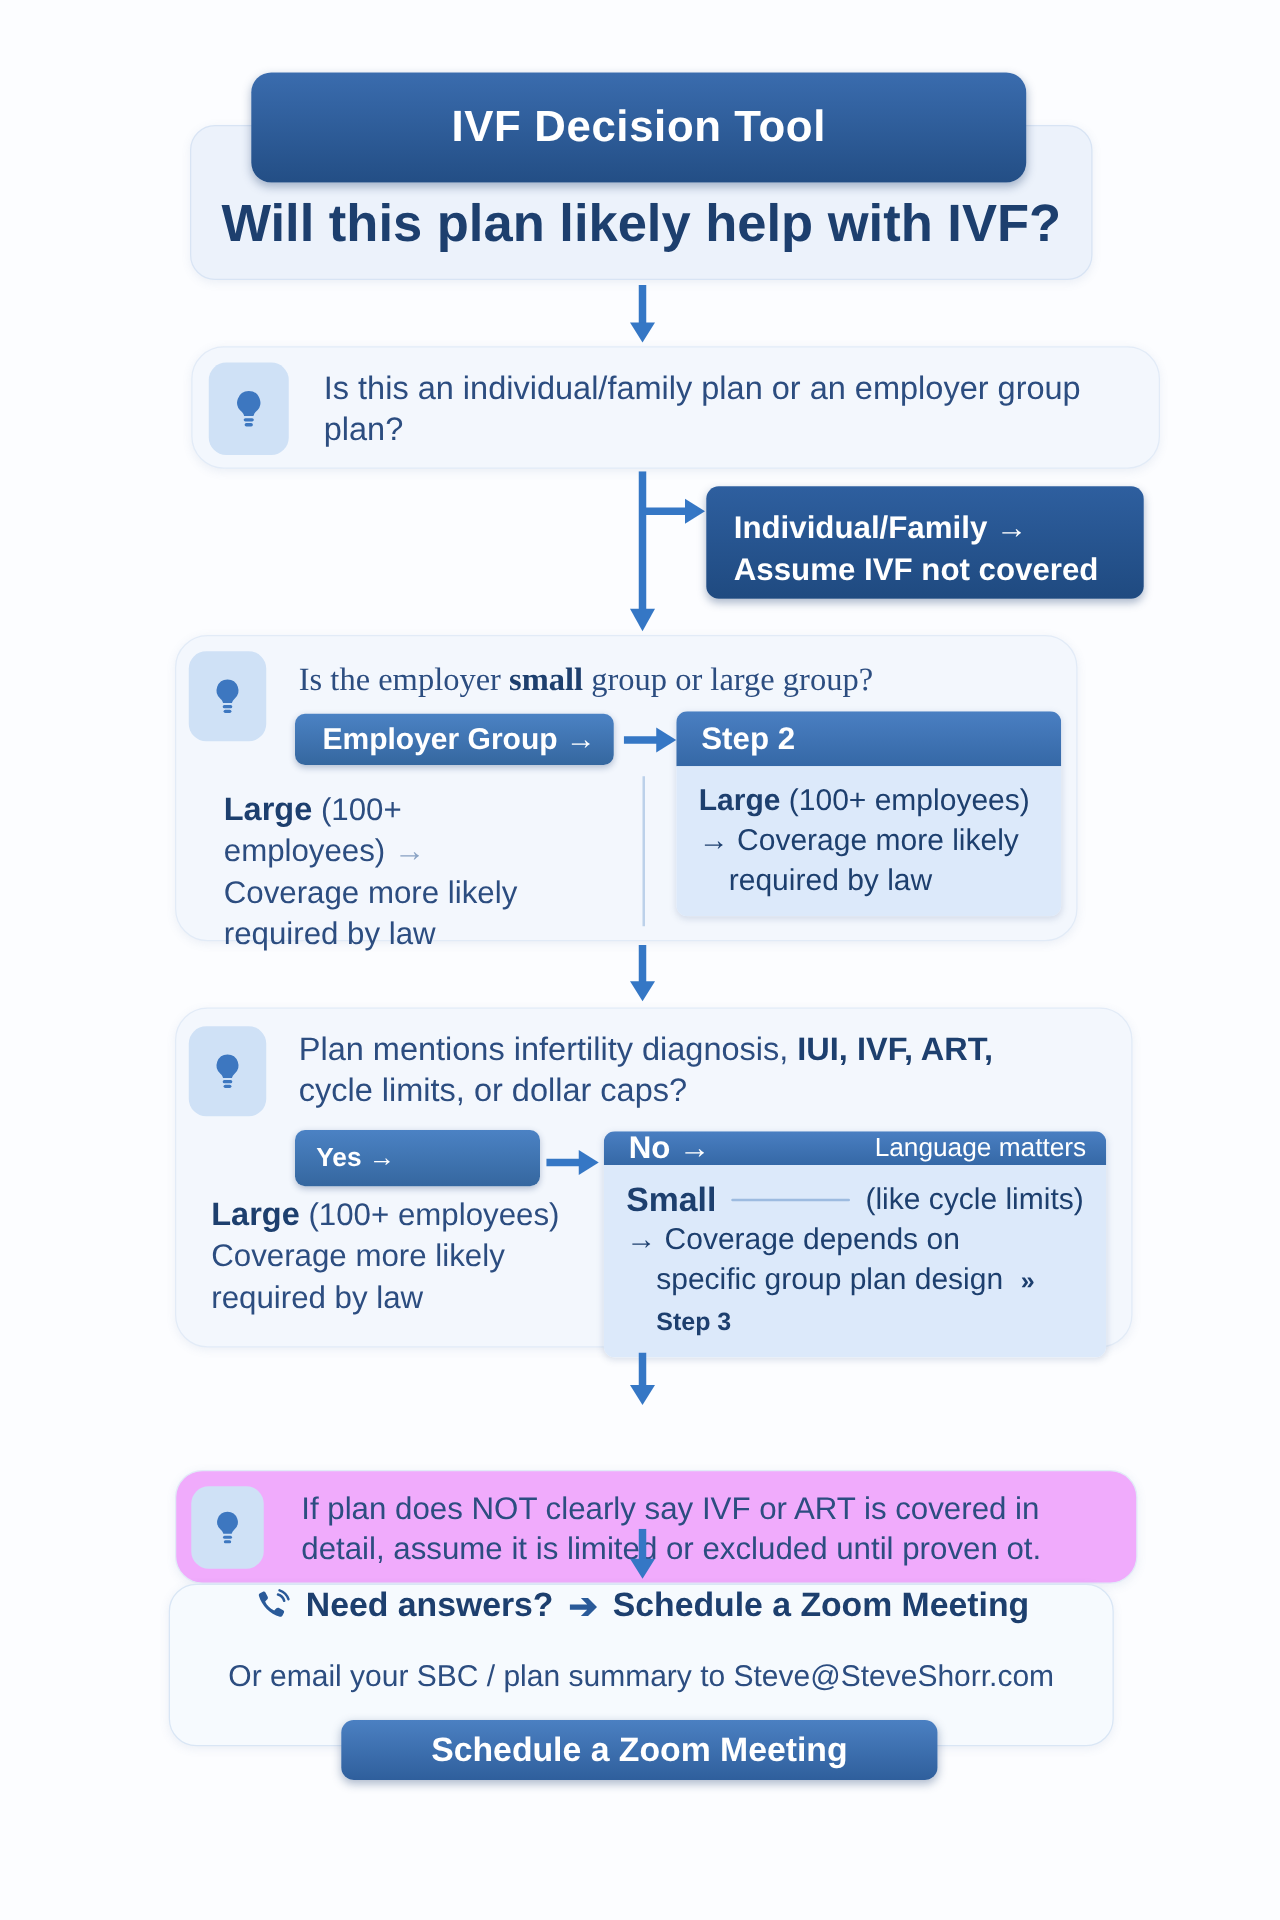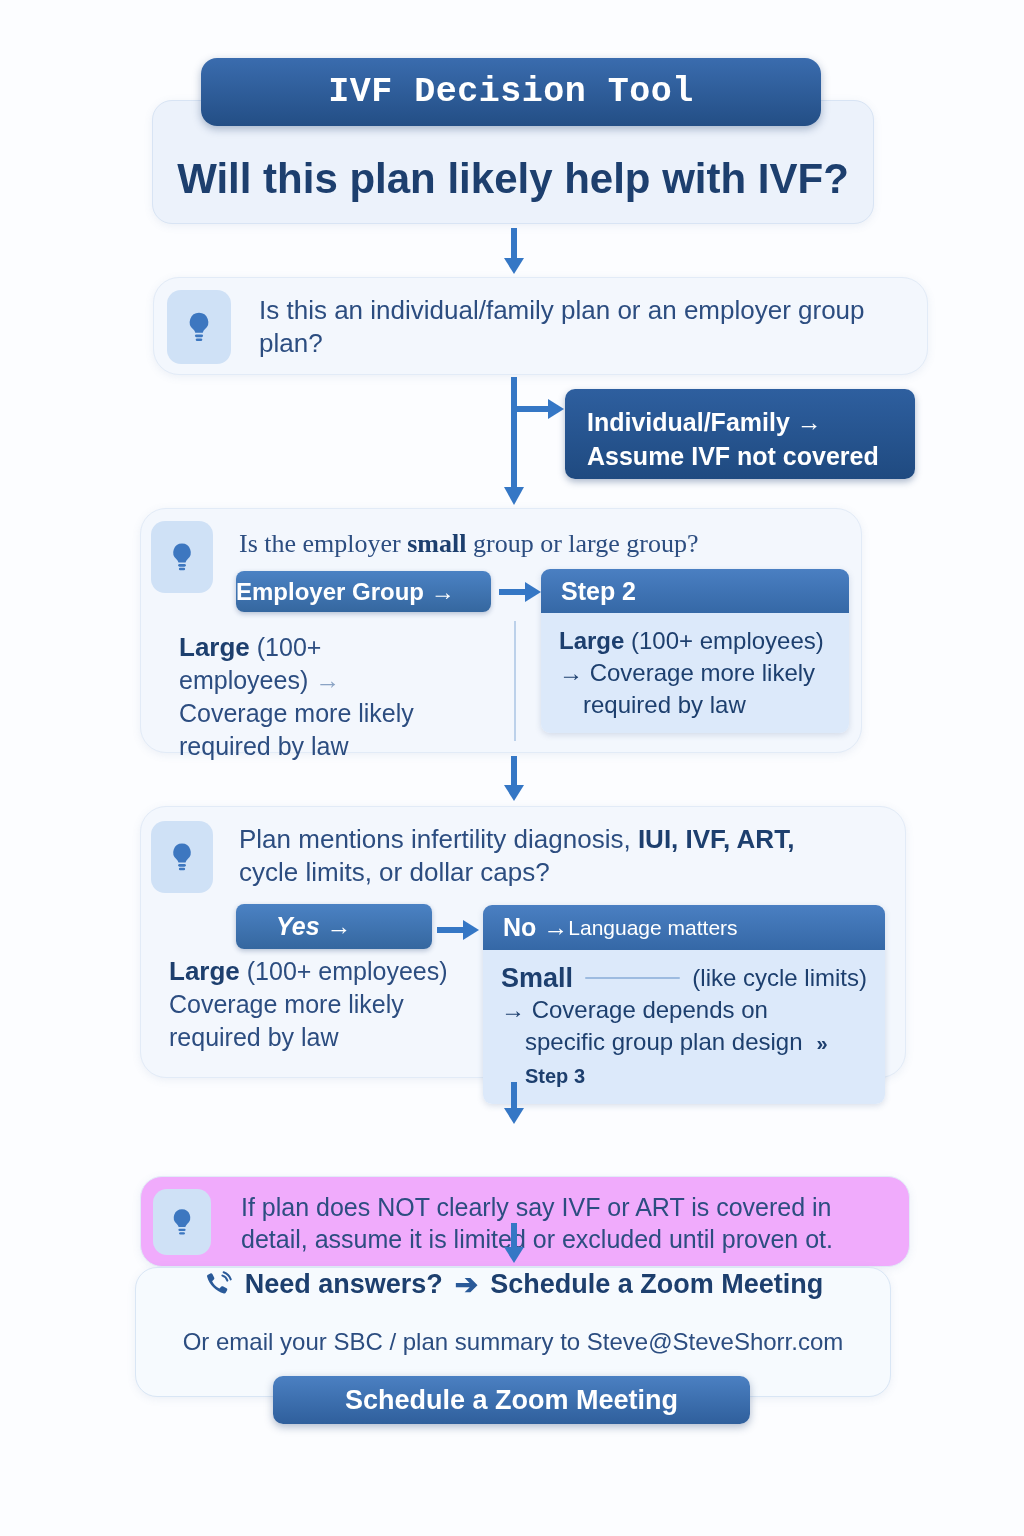--- a/index.html
+++ b/index.html
@@ -13,21 +13,21 @@
     --text-body:#2c4d80;
   }
   *{margin:0;padding:0;box-sizing:border-box;}
   body{background:#ffffff;font-family:"Liberation Sans",sans-serif;}
   .canvas{position:relative;width:1024px;height:1536px;background:#fcfdff;overflow:hidden;}
   .abs{position:absolute;}
 
   
   .header-box{left:152px;top:100px;width:722px;height:124px;background:#ecf2fb;border:1px solid #d8e4f4;border-radius:20px;box-shadow:0 2px 8px rgba(90,120,170,.10);}
   .header-q{margin-top:54px;text-align:center;font-size:42px;font-weight:bold;color:var(--text-dark);}
-  .title-pill{left:201px;top:58px;width:620px;height:68px;background:linear-gradient(180deg,#3a6cae,#234e85);border-radius:16px;display:flex;align-items:center;justify-content:center;box-shadow:0 3px 8px rgba(30,60,110,.35);font-family:Liberation Mono, monospace;}
+  .title-pill{left:201px;top:58px;width:620px;height:88px;background:linear-gradient(180deg,#3a6cae,#234e85);border-radius:16px;display:flex;align-items:center;justify-content:center;box-shadow:0 3px 8px rgba(30,60,110,.35);}
   .title-pill span{color:#fff;font-size:35px;font-weight:bold;letter-spacing:.5px;}
 
   
   .card{background:var(--light-panel);border:1px solid #e2ebf7;border-radius:26px;box-shadow:0 2px 8px rgba(90,120,170,.10);}
   .bulb-tile{position:absolute;background:var(--icon-bg);border-radius:14px;display:flex;align-items:center;justify-content:center;}
   .q-text{font-size:26px;color:var(--text-body);line-height:33px;}
   .q-text b{color:var(--text-dark);}
 
   .btn-blue{background:linear-gradient(180deg,#4b82c4,#35679f);color:#fff;font-weight:bold;border:none;border-radius:8px;box-shadow:0 2px 5px rgba(40,70,120,.30);display:flex;align-items:center;cursor:pointer;font-family:"Liberation Sans",sans-serif;}
 
@@ -101,21 +101,21 @@
       <svg viewBox="0 0 24 24" width="34" height="40">
           <path d="M12 2.5a6.2 6.2 0 0 0-3.9 11c.7.6 1.2 1.4 1.4 2.3h5a4.6 4.6 0 0 1 1.4-2.3A6.2 6.2 0 0 0 12 2.5z" fill="#3d77c0"></path>
           <rect x="9.3" y="17" width="5.4" height="1.8" rx="0.9" fill="#3d77c0"></rect>
           <rect x="9.8" y="19.6" width="4.4" height="1.8" rx="0.9" fill="#3d77c0"></rect>
         </svg>
     </div>
     <div class="abs q-text" style="left:98px;top:18px;width:600px;font-family:Liberation Serif, serif;">
       <span>Is the employer </span><b>small</b><span> group or large group?</span>
     </div>
 
-    <button class="abs btn-blue" style="left:95px;top:62px;width:255px;height:41px;font-size:24px;">Employer Group →</button>
+    <button class="abs btn-blue" style="left:95px;top:62px;width:255px;height:41px;padding-left:22px;font-size:24px;">Employer Group →</button>
 
     <svg class="abs" style="left:358px;top:70px;" width="44" height="26" viewBox="0 0 44 26">
       <line x1="0" y1="13" x2="28" y2="13" stroke="#3577c5" stroke-width="6"></line>
         <polygon points="26,3 26,23 42,13" fill="#3577c5"></polygon>
     </svg>
 
     <div class="sub-panel" style="left:400px;top:60px;width:308px;">
       <div class="sub-head">Step 2</div>
       <div class="sub-body">
         <div><b>Large</b><span> (100+ employees)</span></div>
@@ -142,29 +142,29 @@
       <svg viewBox="0 0 24 24" width="34" height="40">
           <path d="M12 2.5a6.2 6.2 0 0 0-3.9 11c.7.6 1.2 1.4 1.4 2.3h5a4.6 4.6 0 0 1 1.4-2.3A6.2 6.2 0 0 0 12 2.5z" fill="#3d77c0"></path>
           <rect x="9.3" y="17" width="5.4" height="1.8" rx="0.9" fill="#3d77c0"></rect>
           <rect x="9.8" y="19.6" width="4.4" height="1.8" rx="0.9" fill="#3d77c0"></rect>
         </svg>
     </div>
     <div class="abs q-text" style="left:98px;top:16px;width:620px;">
       <span>Plan mentions infertility diagnosis, </span><b>IUI, IVF, ART,</b><span> cycle limits, or dollar caps?</span>
     </div>
 
-    <button class="abs btn-blue" style="left:95px;top:97px;width:196px;height:45px;padding-left:40px;font-size:25px;font-style:italic;">Yes →</button>
+    <button class="abs btn-blue" style="left:95px;top:97px;width:196px;height:45px;padding-left:17px;font-size:21px;">Yes →</button>
 
     <svg class="abs" style="left:296px;top:110px;" width="44" height="26" viewBox="0 0 44 26">
       <line x1="0" y1="13" x2="28" y2="13" stroke="#3577c5" stroke-width="6"></line>
         <polygon points="26,3 26,23 42,13" fill="#3577c5"></polygon>
     </svg>
 
     <div class="sub-panel" style="left:342px;top:98px;width:402px;">
-      <div class="sub-head" style="height:45px;">
+      <div class="sub-head" style="height:27px;justify-content:space-between;">
         <span>No →</span>
         <span style="font-size:21px;font-weight:normal;">Language matters</span>
       </div>
       <div class="sub-body">
         <div style="display:flex;align-items:center;">
           <b style="font-size:27px;">Small</b>
           <span class="hline"></span>
           <span>(like cycle limits)</span>
         </div>
         <div>→ Coverage depends on</div>

